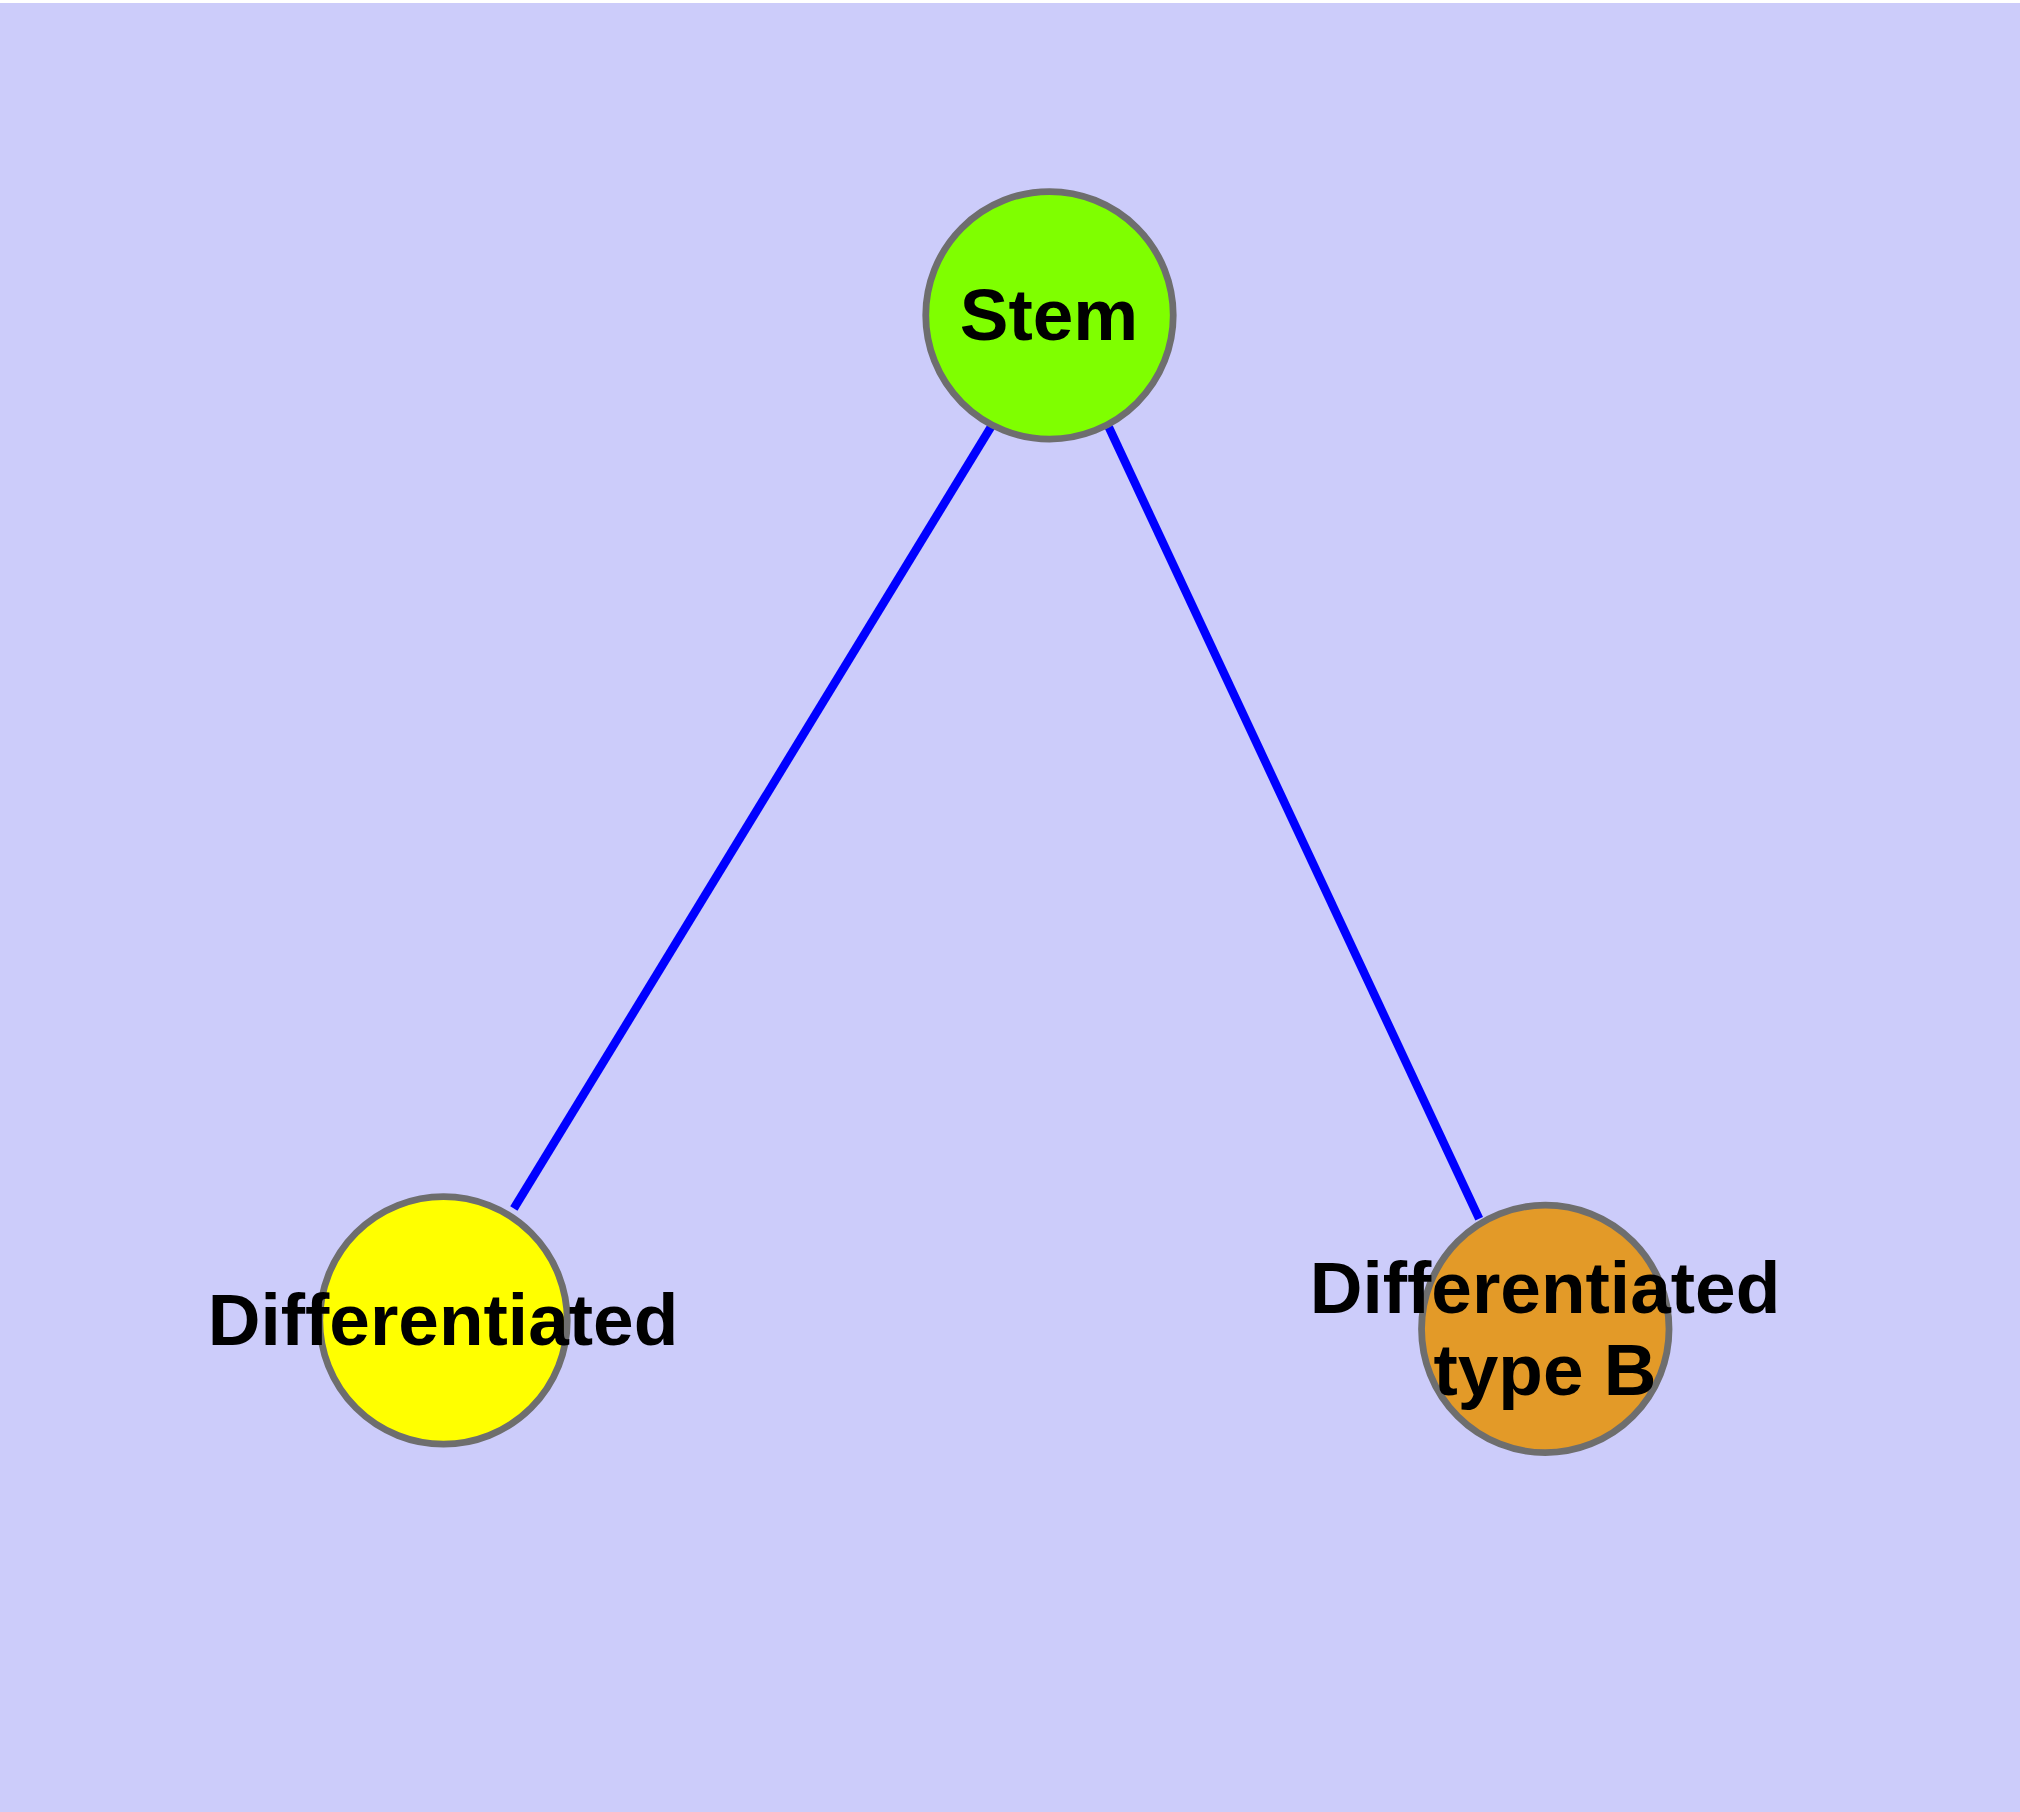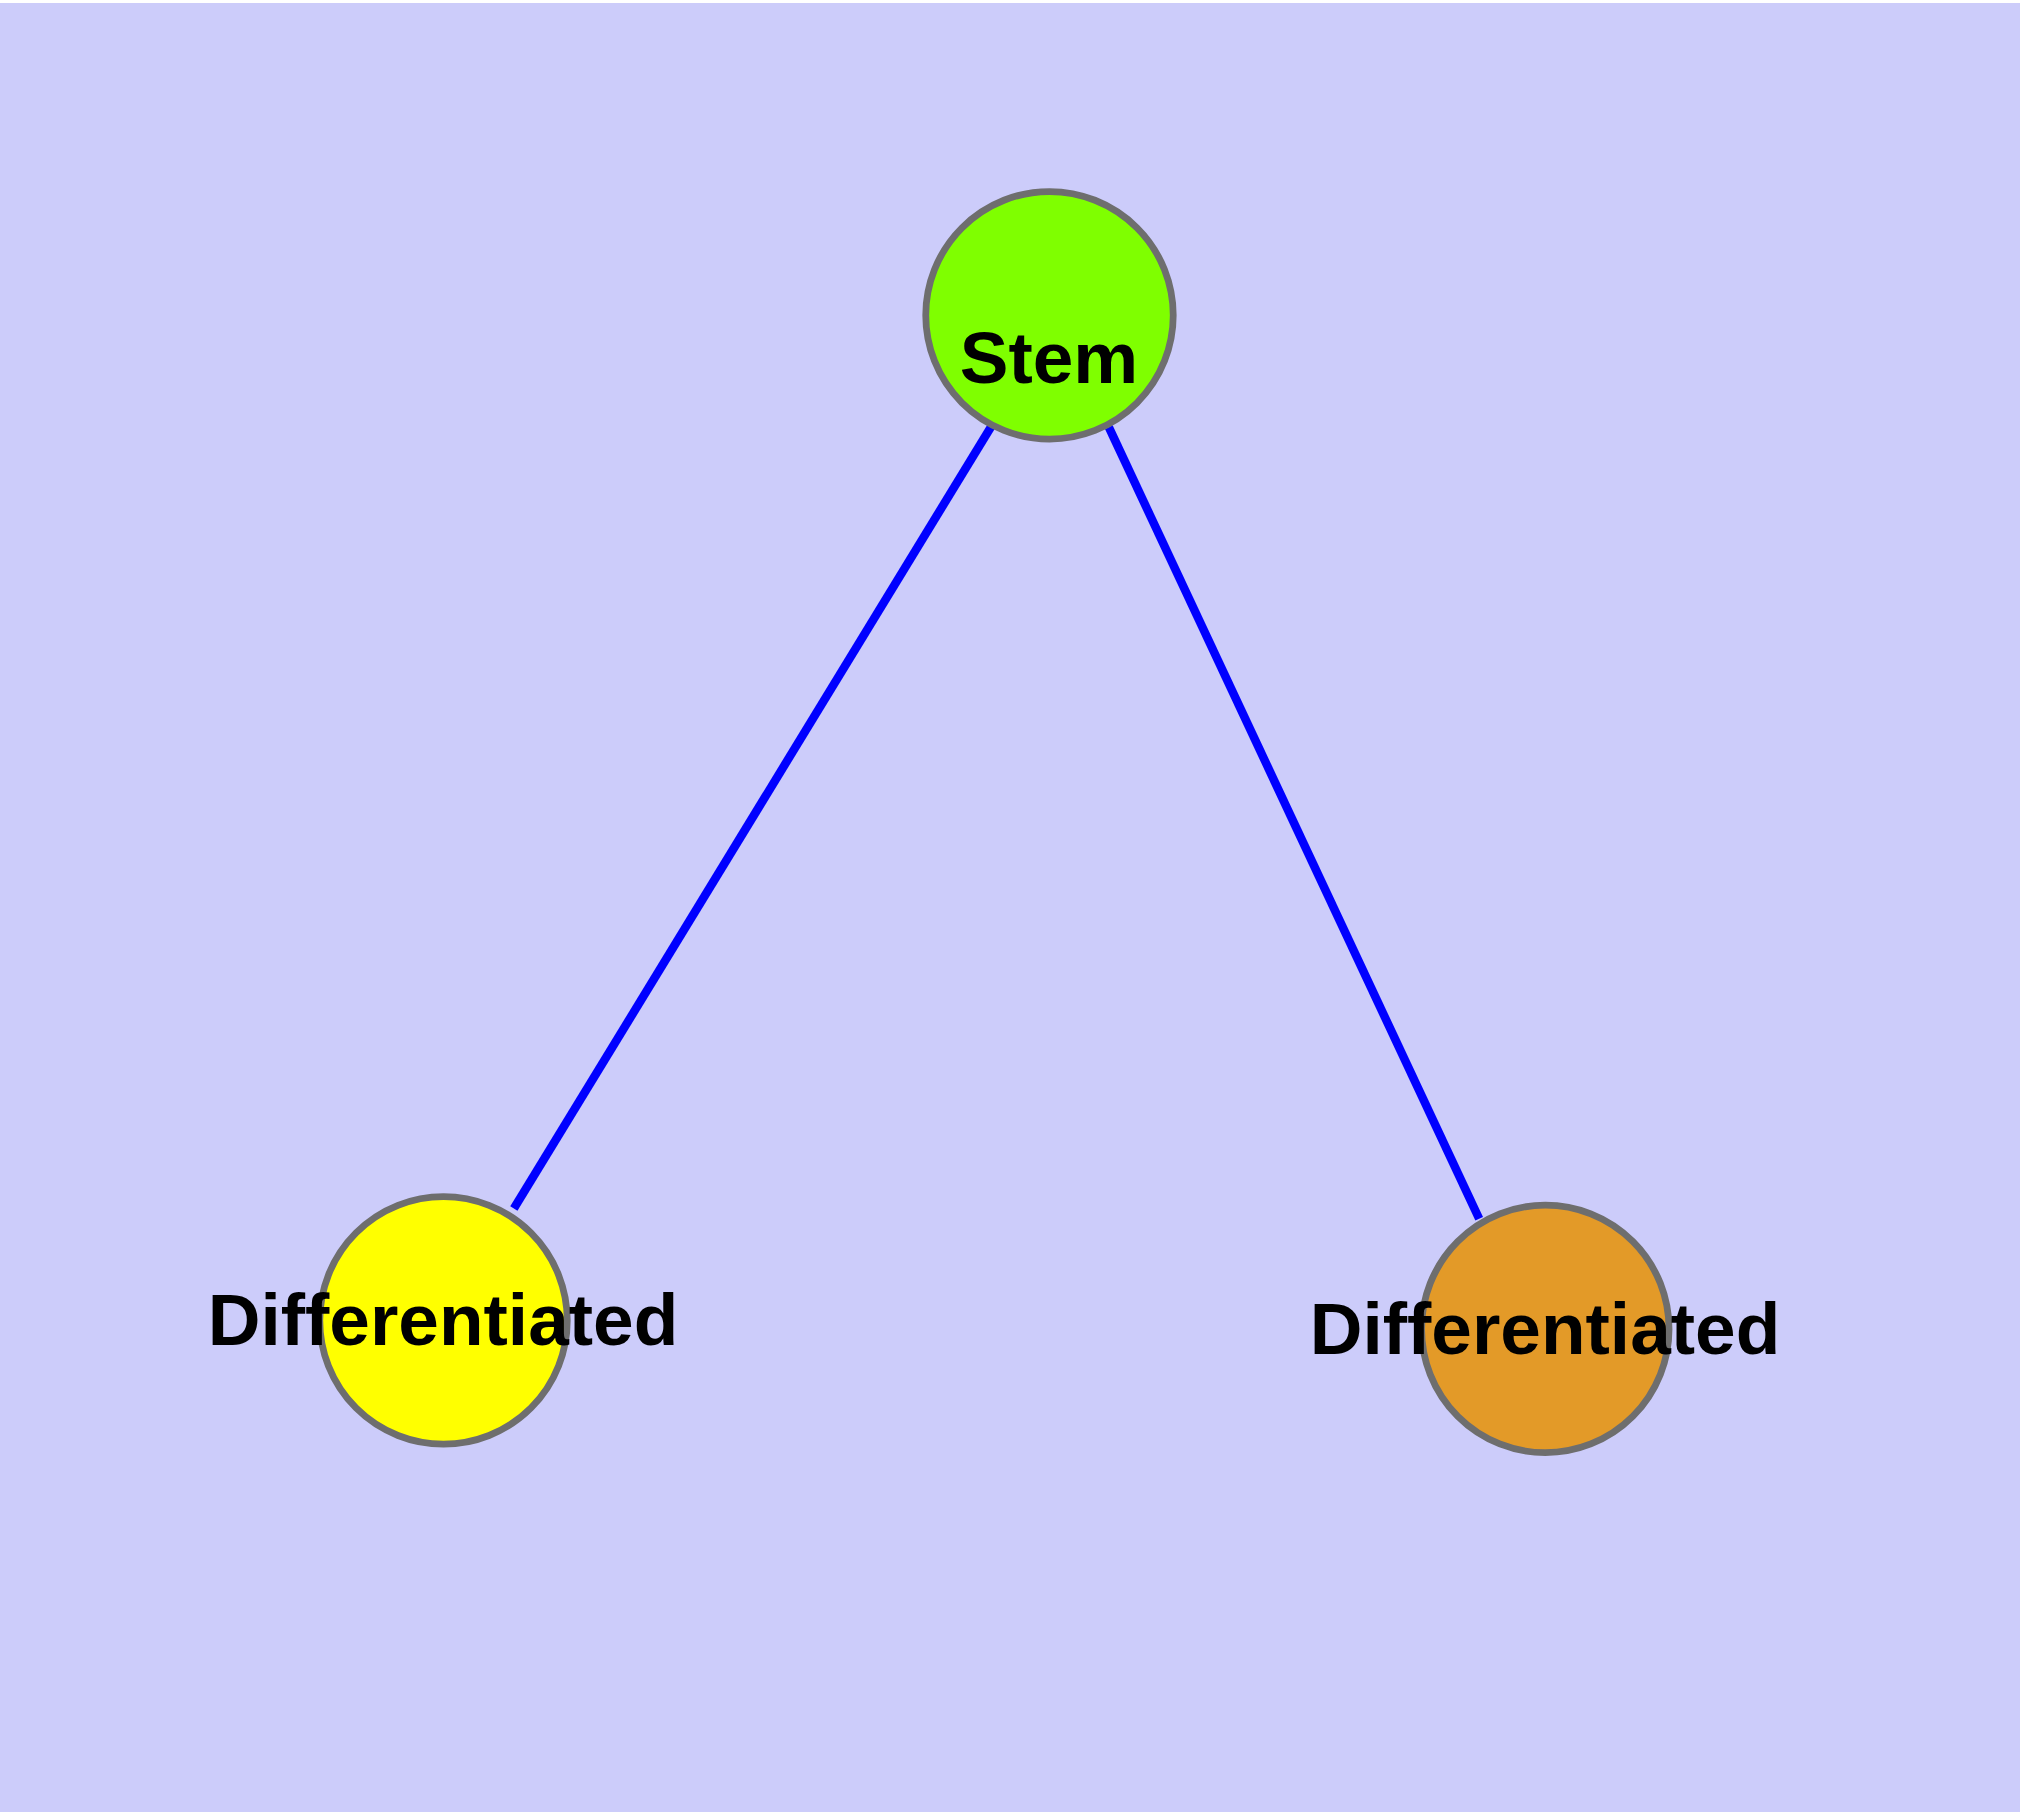--- a/index.html
+++ b/index.html
@@ -80,26 +80,27 @@
       <line class="edge-line" x1="1170" y1="502" x2="606" y2="1426" stroke="#0000ff" stroke-width="10"></line>
       <line class="edge-line" x1="1308" y1="504" x2="1745" y2="1438" stroke="#0000ff" stroke-width="10"></line>
     </g>
     <g>
       <circle class="node-circle" cx="1238" cy="372" r="146" fill="#7fff00" stroke="#6e6e6e" stroke-width="8"></circle>
       <circle class="node-circle" cx="523" cy="1558" r="146" fill="#ffff00" stroke="#6e6e6e" stroke-width="8"></circle>
       <circle class="node-circle" cx="1823" cy="1568" r="146" fill="#e39a28" stroke="#6e6e6e" stroke-width="8"></circle>
     </g>
   </svg>
 
-  <div class="node-label" id="label-stem" style="left: 1049px; top: 315px; color: rgb(0, 0, 0); margin-top: 43px;">
+  <div class="node-label" id="label-stem" style="left: 1049px; top: 315px; color: rgb(0, 0, 0);">
     <div>Stem</div>
   </div>
 
   <div class="node-label" id="label-type-a" style="left: 443px; top: 1320px; color: rgb(0, 0, 0);">
     <div>Differentiated</div>
   </div>
 
   <div class="node-label" id="label-type-b" style="left: 1545px; top: 1329px; color: rgb(0, 0, 0);">
     <div>Differentiated</div>
+    <div>type B</div>
   </div>
 
 </div>
 
 
 </body></html>

